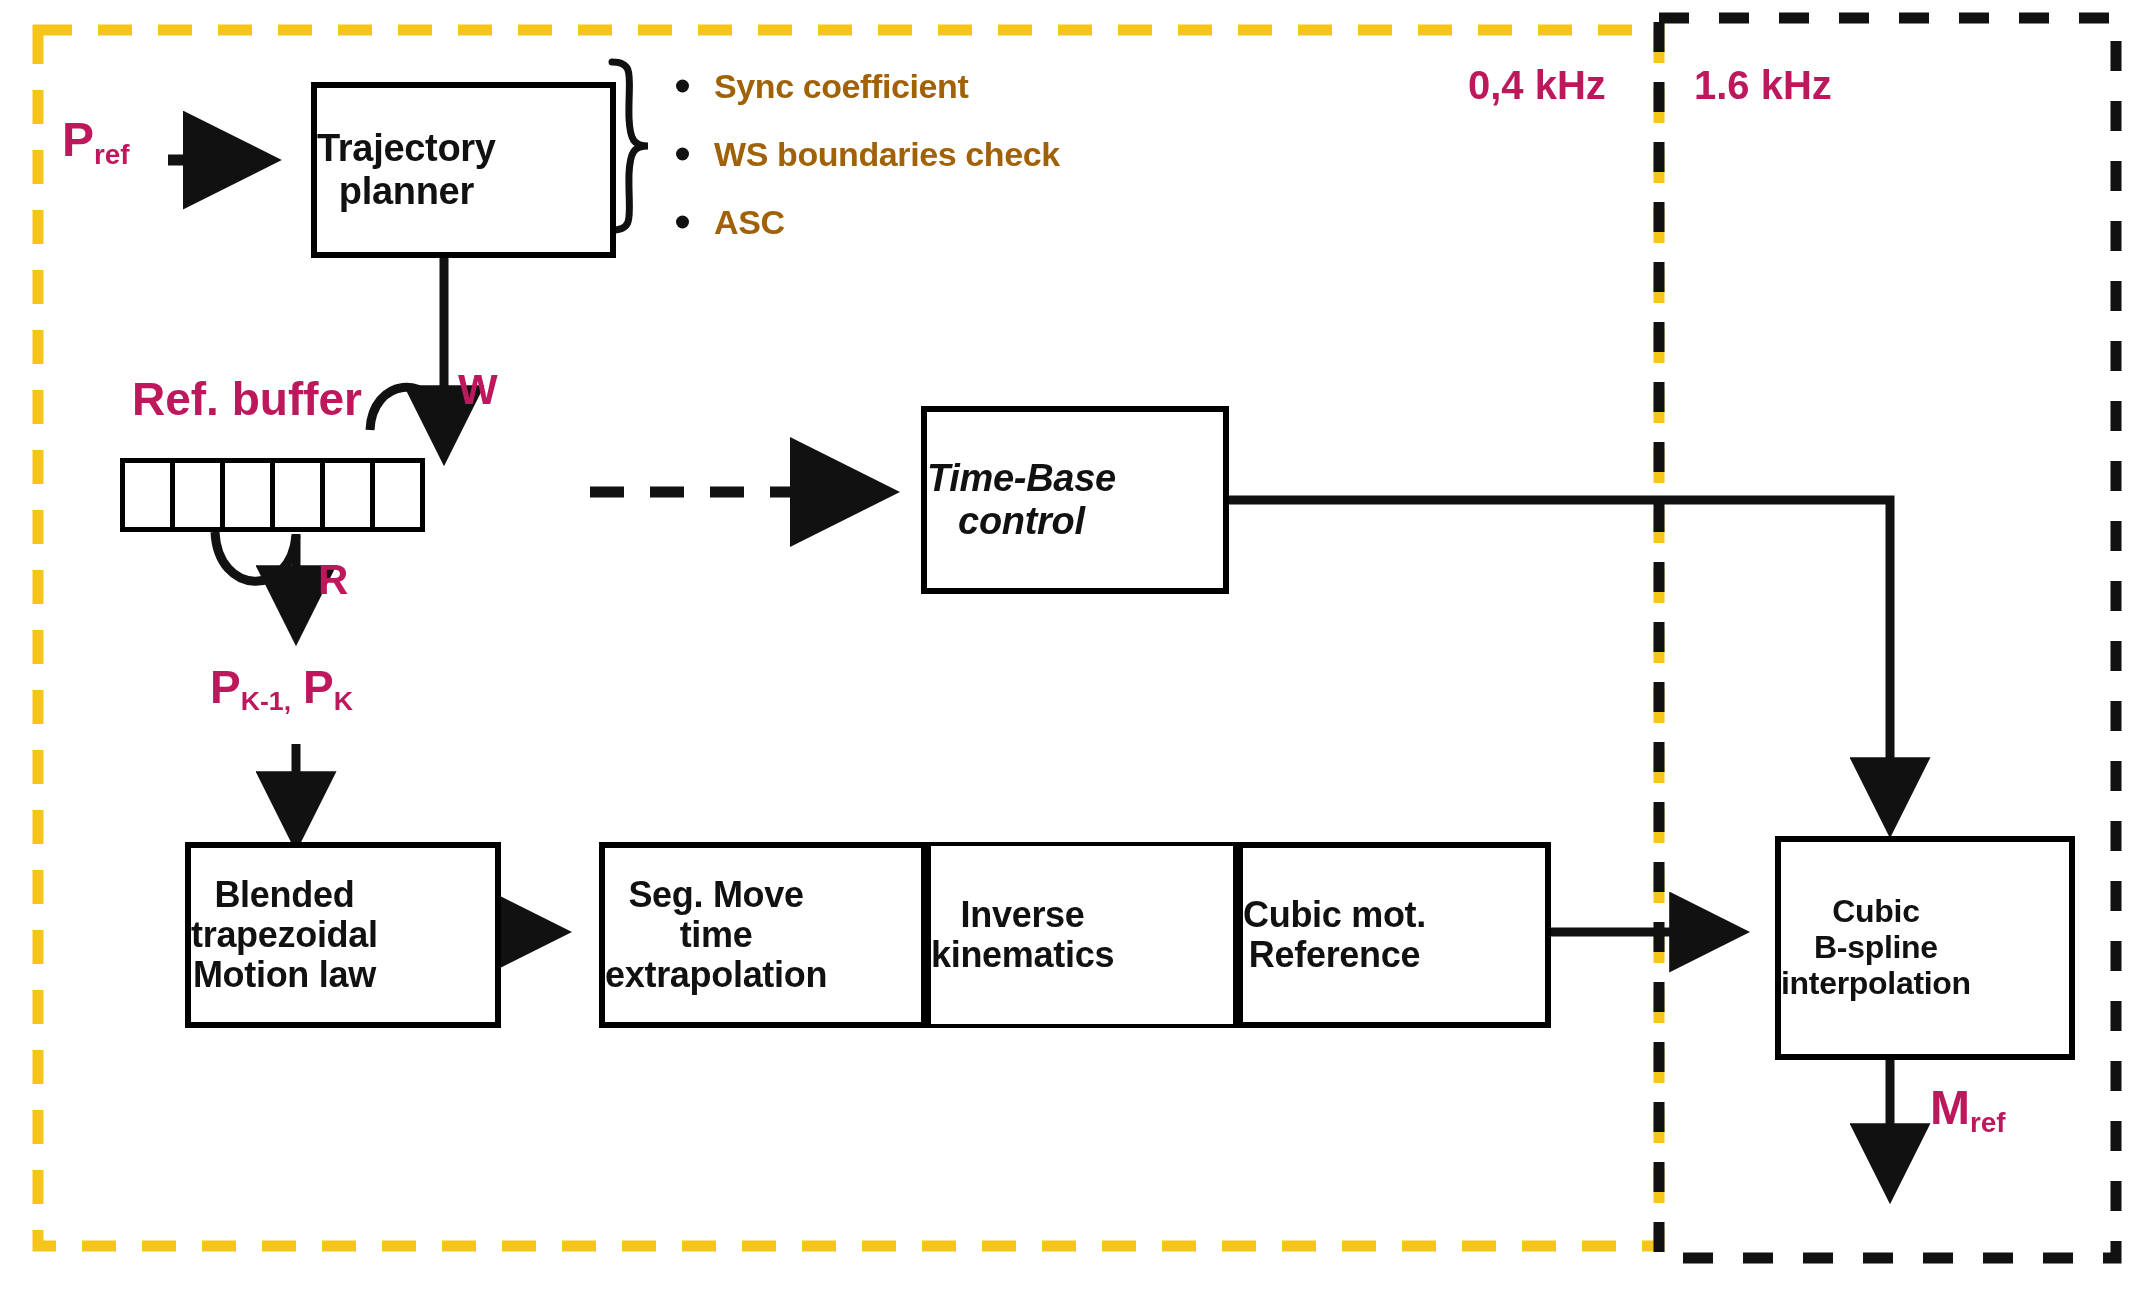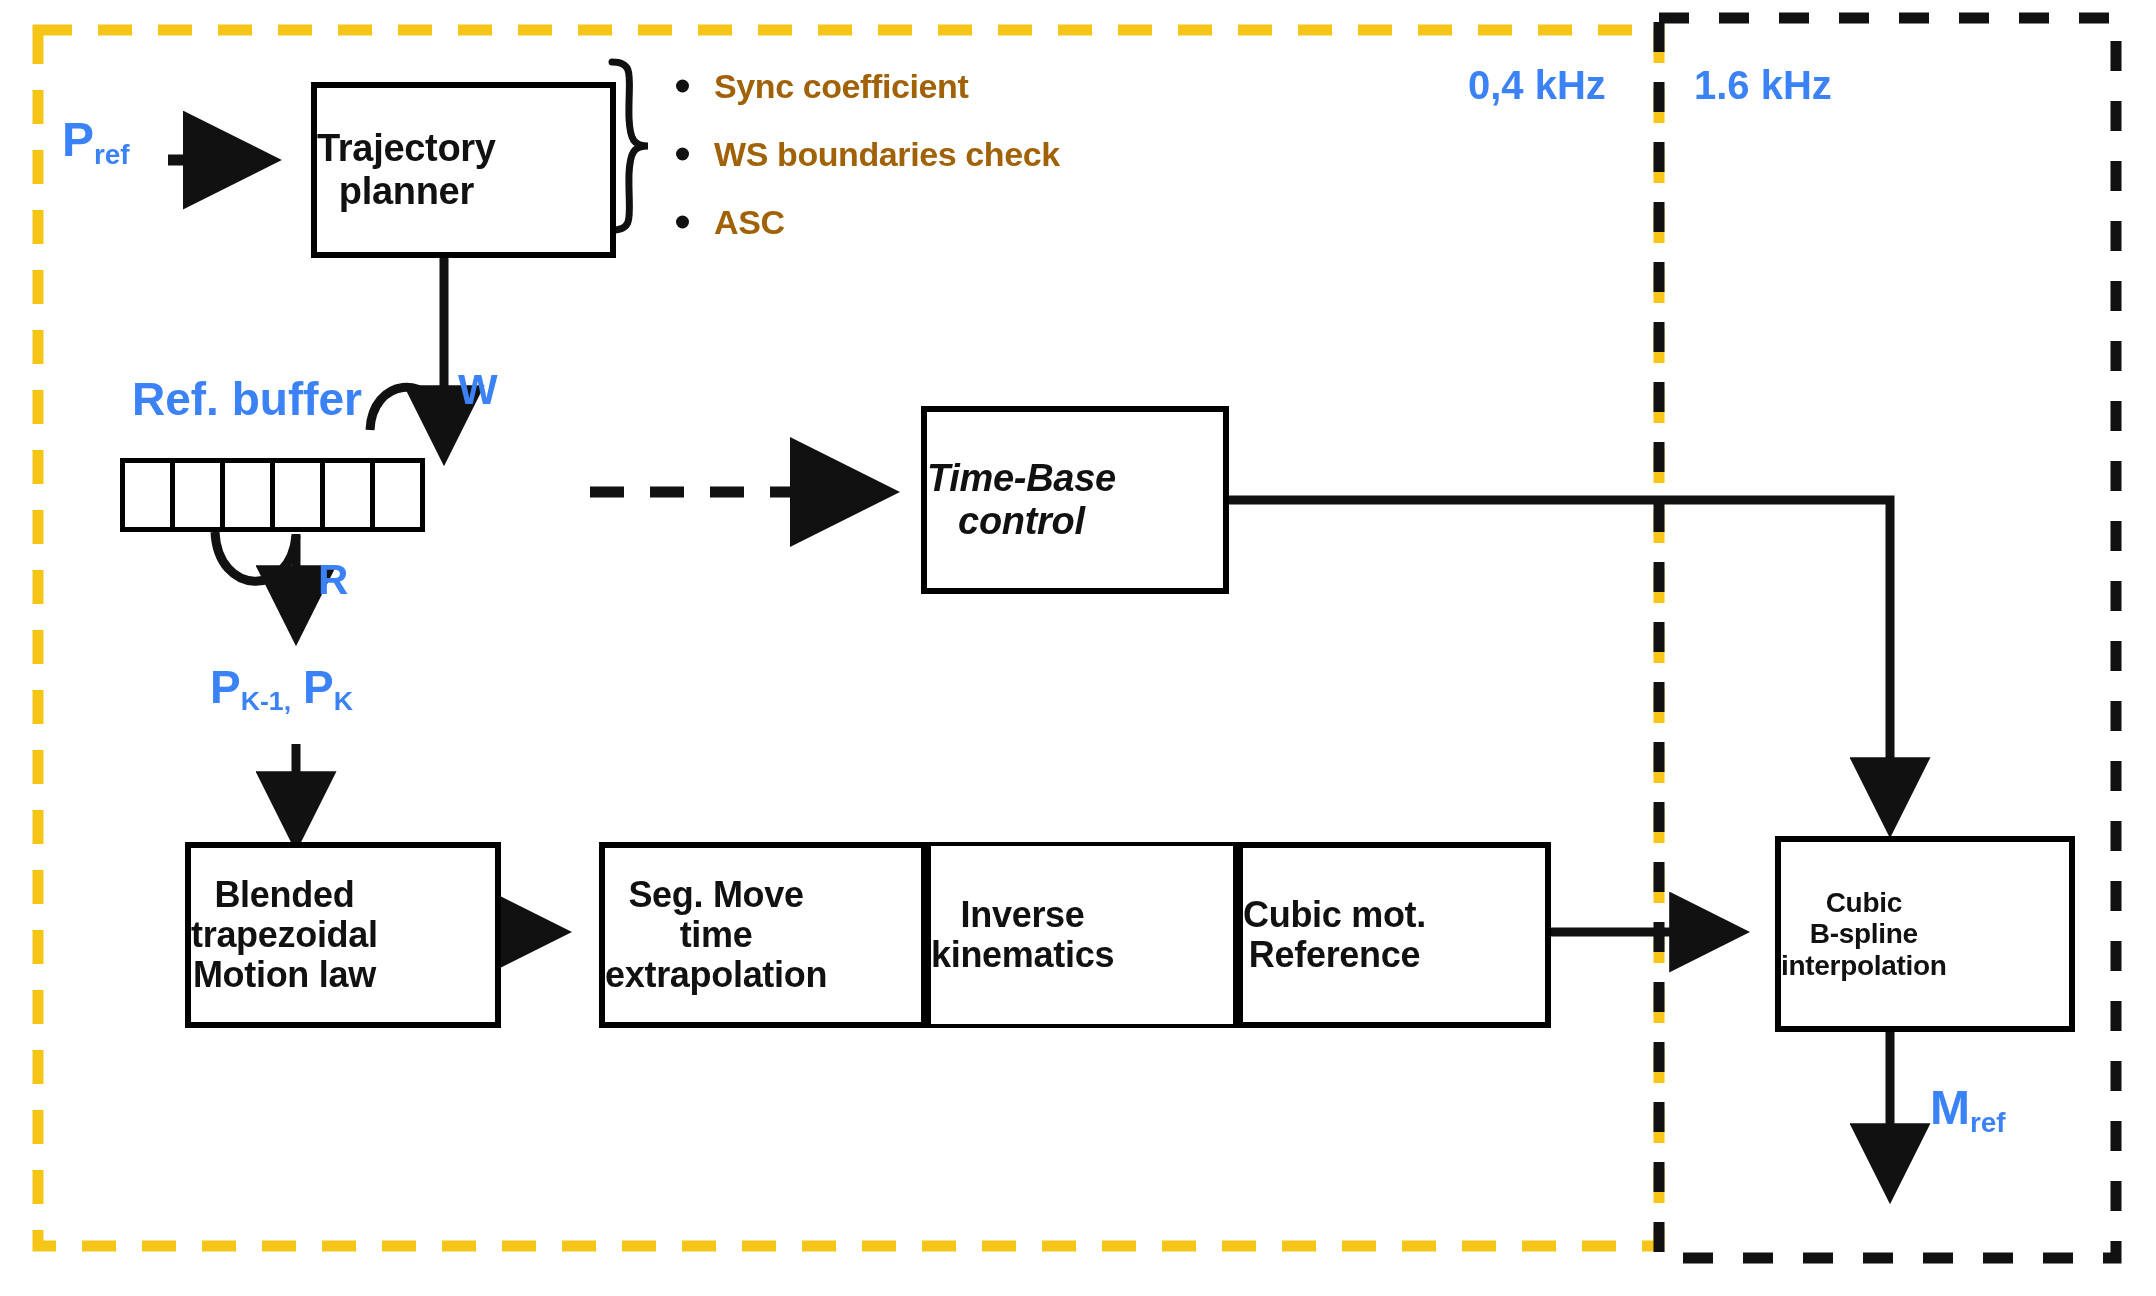--- a/index.html
+++ b/index.html
@@ -3,21 +3,21 @@
 <meta charset="utf-8">
 <style>
   html,body{margin:0;padding:0;background:#ffffff;}
   body{font-family:"Liberation Sans",sans-serif;}
   #stage{position:relative;width:2156px;height:1296px;background:#fff;overflow:hidden;}
   svg#diagram{position:absolute;inset:0;width:2156px;height:1296px;display:block;}
   .blk{position:absolute;box-sizing:border-box;background:#fff;border:6px solid #000;
        display:flex;align-items:center;text-align:center;
        font-weight:bold;color:#111;line-height:1.12;letter-spacing:-0.3px;margin-left:33px;}
   .blk.thin{border-width:4px;}
-  .lbl{position:absolute;font-weight:bold;color:#3b82f6;white-space:nowrap;}
+  .lbl{position:absolute;font-weight:bold;color:#be185d;white-space:nowrap;}
   .bullets{position:absolute;list-style:none;margin:0;padding:0;font-weight:bold;color:#a16207;}
   .bullets li{position:relative;padding-left:46px;white-space:nowrap;letter-spacing:-0.4px;}
   .bullets li::before{content:"";position:absolute;left:8px;top:50%;
        transform:translateY(-50%);width:13px;height:13px;border-radius:50%;background:#111;}
   .sub{font-size:0.58em;vertical-align:-0.28em;letter-spacing:0;}
   .cell{position:absolute;box-sizing:border-box;background:#fff;border:5px solid #000;}
 </style>
 </head>
 <body>
 
@@ -128,21 +128,21 @@
     </div>
   </div>
 
   <div class="blk" style="left:1204px;top:842px;width:314px;height:186px;font-size:36px;">
     <div>
       <div>Cubic mot.</div>
       <div>Reference</div>
     </div>
   </div>
 
-  <div class="blk" style="left:1742px;top:836px;width:300px;height:196px;font-size:28px;">
+  <div class="blk" style="left:1742px;top:836px;width:300px;height:224px;font-size:32px;">
     <div>
       <div>Cubic</div>
       <div>B-spline</div>
       <div>interpolation</div>
     </div>
   </div>
 
   <div class="lbl" style="left:1930px;top:1080px;font-size:48px;">
     <span>M</span><span class="sub">ref</span>
   </div>

